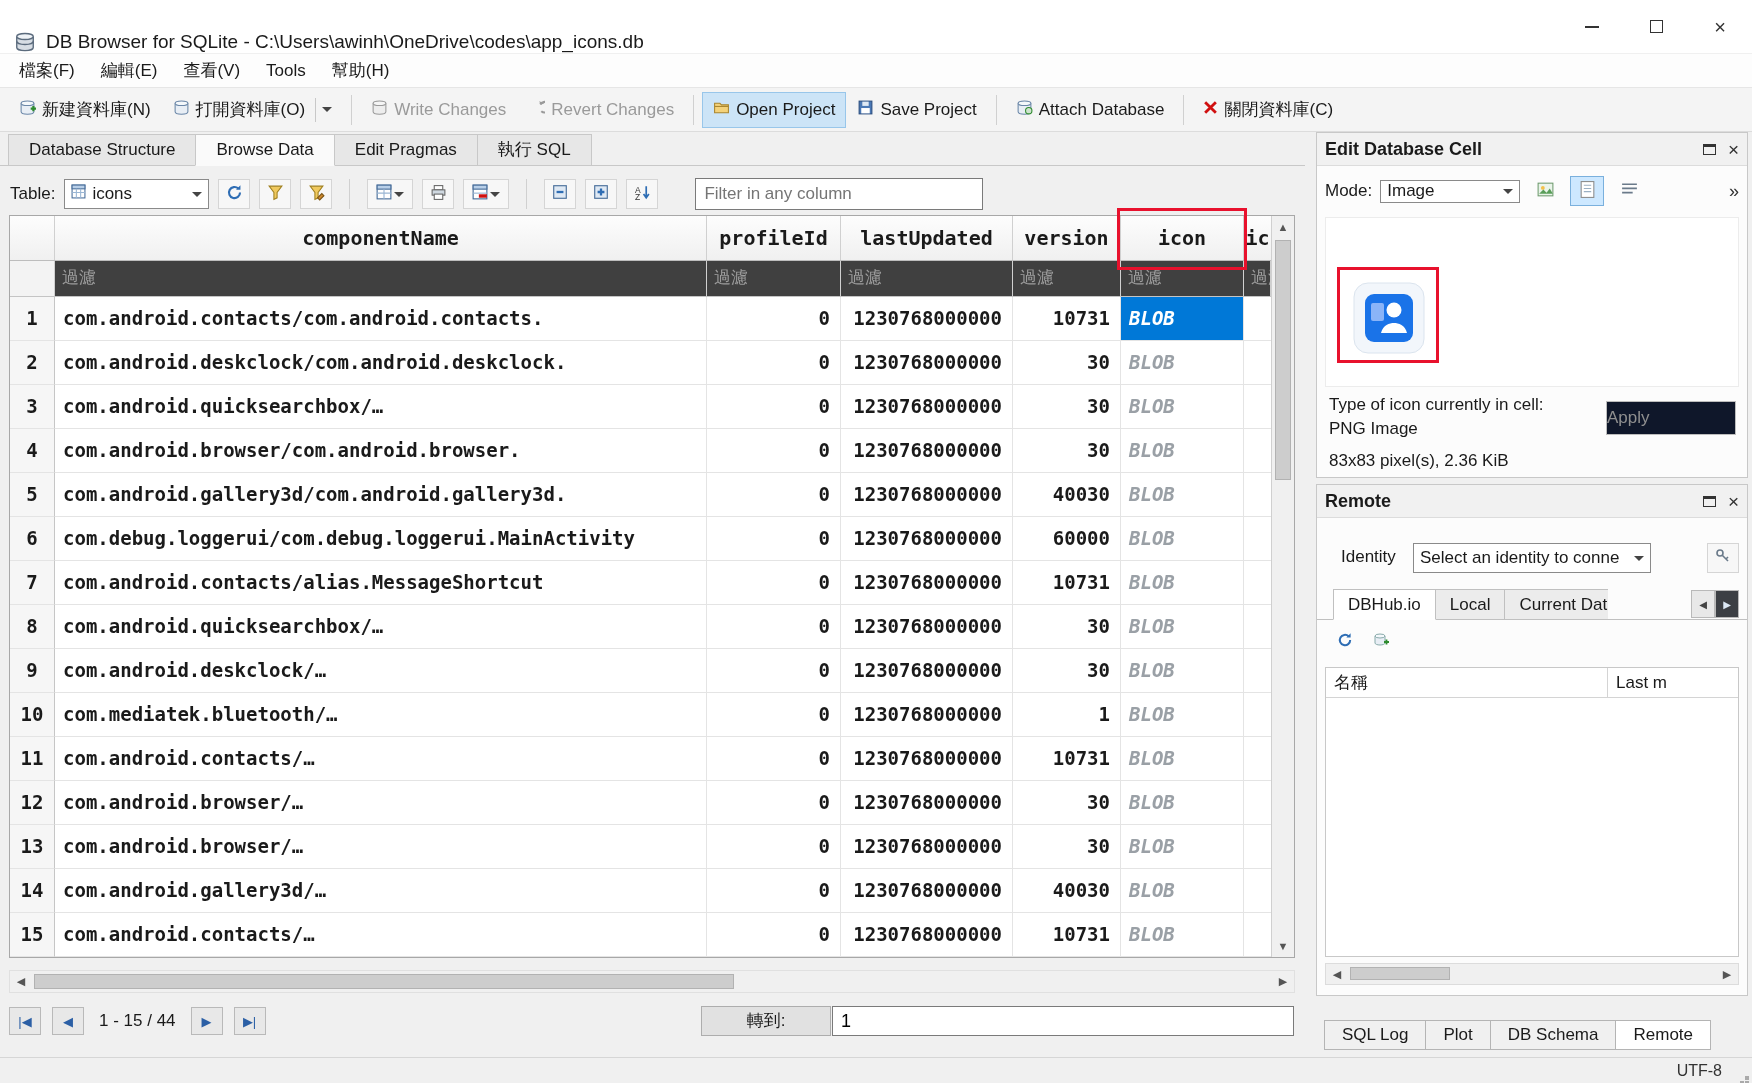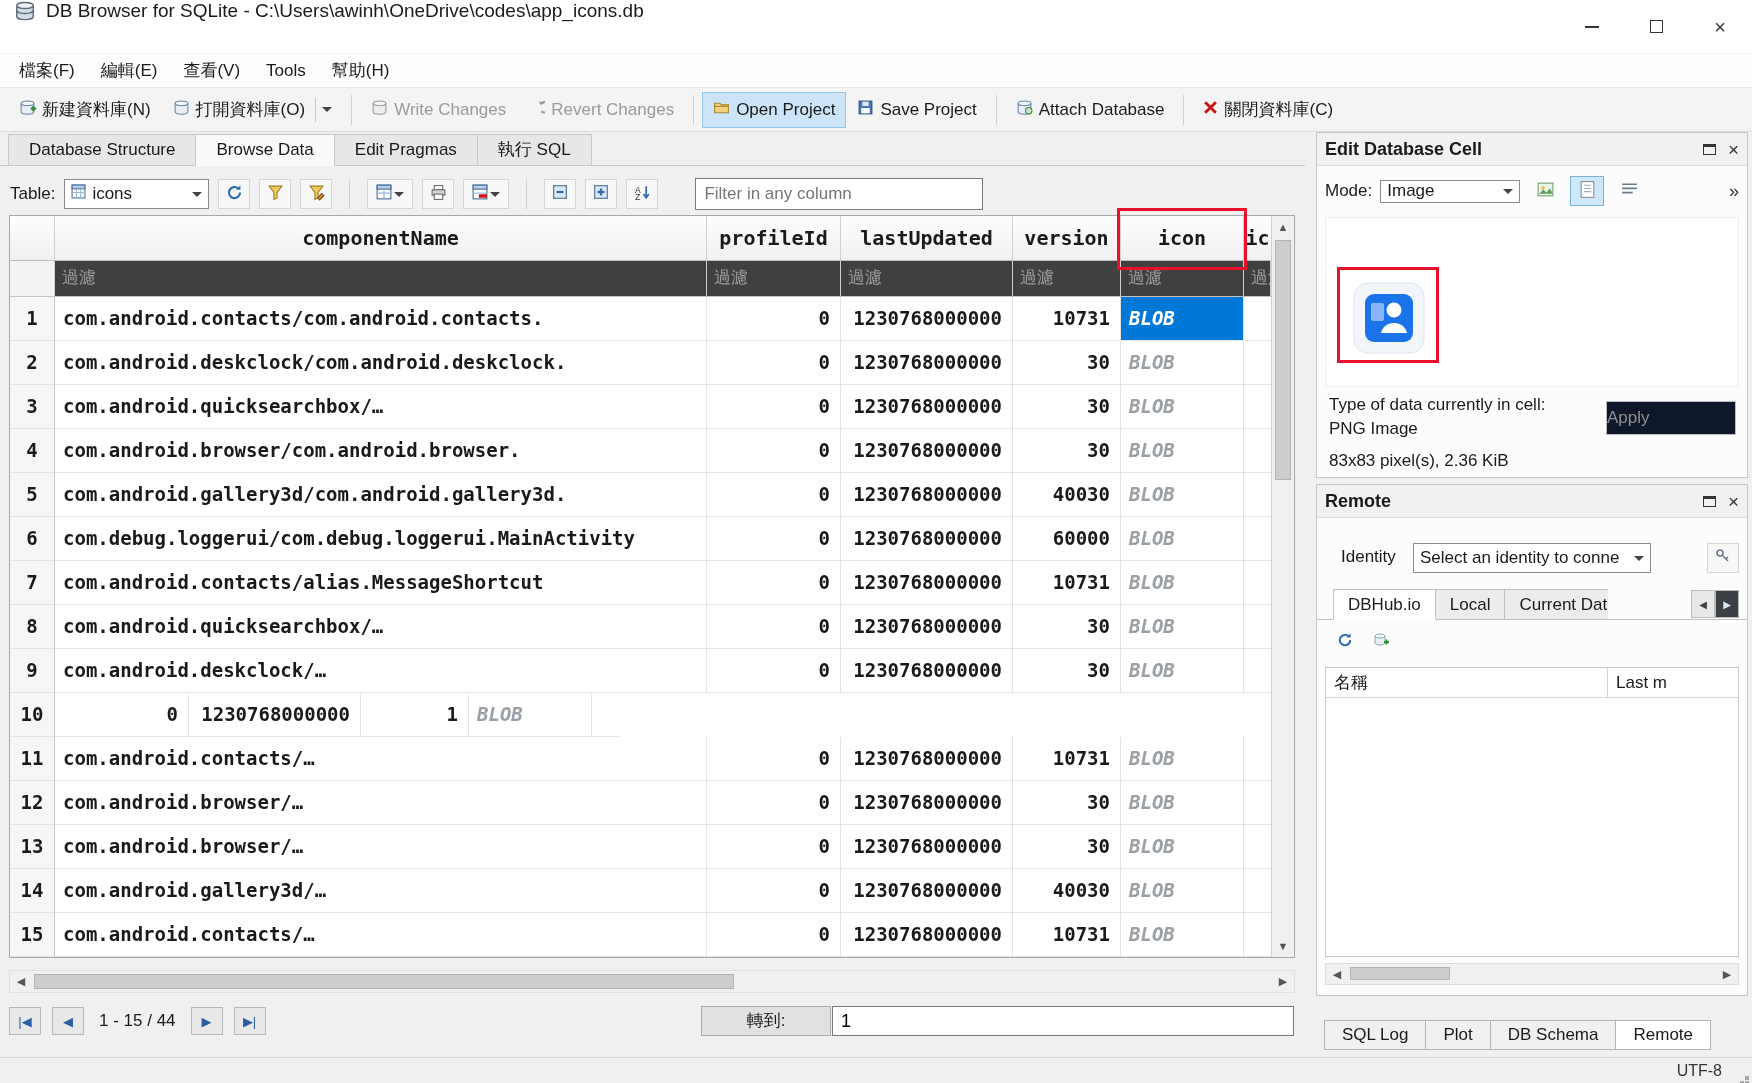--- a/index.html
+++ b/index.html
@@ -2,21 +2,21 @@
 <html><head>
 <meta charset="utf-8">
 <style>
   * { margin:0; padding:0; box-sizing:border-box; }
   html,body { width:1752px; height:1083px; }
   body { position:relative; background:#f0f0f0; overflow:hidden;
          font-family:"Liberation Sans","DejaVu Sans",sans-serif; color:#1a1a1a; }
 
   
   .titlebar { position:absolute; top:0; left:0; right:0; height:54px; background:#fff;
-              display:flex; align-items:flex-start; border-bottom:1px solid #f0f0f0; }
+              display:flex; align-items:flex-end; border-bottom:1px solid #f0f0f0; }
   .titlebar .app-icon { margin-left:14px; display:flex; }
   .titlebar .title { margin-left:10px; font-size:19px; }
   .win-controls { margin-left:auto; display:flex; height:100%; }
   .win-btn { width:64px; height:100%; display:flex; align-items:center; justify-content:center; }
   .min-bar { display:inline-block; width:14px; height:2px; background:#333; }
   .max-box { display:inline-block; width:13px; height:13px; border:1.5px solid #333; }
   .close-x { font-size:20px; color:#333; line-height:1; }
 
   
   .menubar { position:absolute; top:54px; left:0; right:0; height:33px; background:#fdfdfd;
@@ -464,20 +464,21 @@
             <div class="cell num">9</div>
             <div class="cell name">com.android.deskclock/…</div>
             <div class="cell pid">0</div>
             <div class="cell upd">1230768000000</div>
             <div class="cell ver">30</div>
             <div class="cell blob">BLOB</div>
             <div class="cell part"></div>
           </div>
           <div class="grid-row">
             <div class="cell num">10</div>
+            <div class="cell name">com.mediatek.bluetooth/…</div>
             <div class="cell pid">0</div>
             <div class="cell upd">1230768000000</div>
             <div class="cell ver">1</div>
             <div class="cell blob">BLOB</div>
             <div class="cell part"></div>
           </div>
           <div class="grid-row">
             <div class="cell num">11</div>
             <div class="cell name">com.android.contacts/…</div>
             <div class="cell pid">0</div>
@@ -590,21 +591,21 @@
     <span class="cell-img">
       <svg width="78" height="78" viewBox="0 0 78 78">
         <rect x="4" y="4" width="70" height="70" rx="14" fill="#f2f6fb" stroke="#dbe4ee"></rect>
         <rect x="15" y="15" width="48" height="48" rx="9" fill="#1a73e8"></rect>
         <rect x="21" y="24" width="13" height="18" rx="2" fill="#8ab4f8"></rect>
         <circle cx="44" cy="31" r="7.5" fill="#fff"></circle>
         <path d="M31 54c2-8 8.5-10 13-10s11 2 13 10z" fill="#fff"></path>
       </svg>
     </span>
     <div class="annot annot-img"></div>
-    <div class="type-caption">Type of data currently in cell:</div>
+    <div class="type-caption">Type of icon currently in cell:</div>
     <div class="type-value">PNG Image</div>
     <div class="apply-btn">Apply</div>
     <div class="size-info">83x83 pixel(s), 2.36 KiB</div>
   </div>
 
   <div class="panel panel-remote">
     <div class="panel-header">
       <span class="panel-title">Remote</span>
       <span class="panel-icons">
         <span class="float-box"></span>

